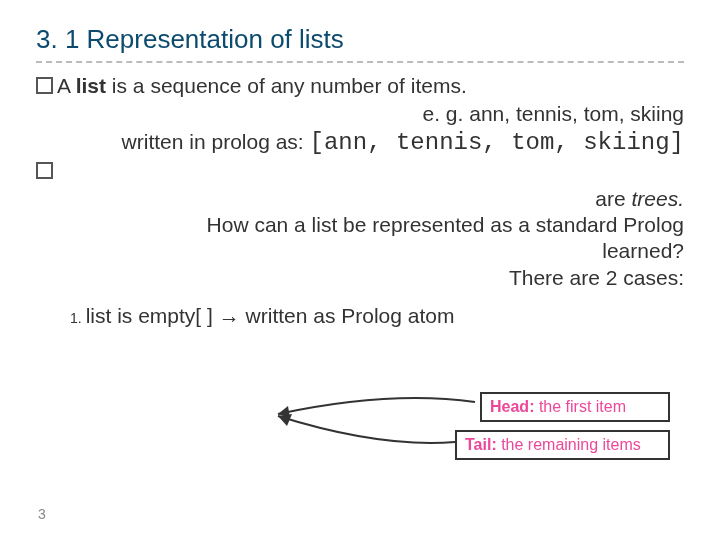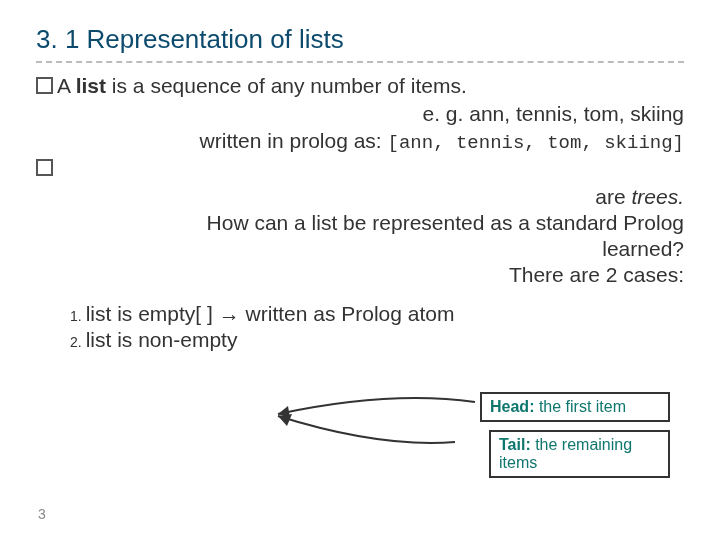--- a/index.html
+++ b/index.html
@@ -44,53 +44,53 @@
     height: 13px;
     border: 2px solid #555;
     vertical-align: -1px;
     margin-right: 4px;
   }
   .indent {
     margin-left: 22px;
     text-align: right;
   }
   em.it { font-style: italic; }
-  .mono { font-family: "Courier New", monospace; font-size: 19px; }
+  .mono { font-family: "Courier New", monospace; font-size: 24px; }
   .ol {
     margin: 12px 0 0 34px;
     font-size: 21px;
   }
   .ol .num { font-size: 14px; margin-right: 4px; }
   .arrow { display: inline; }
   .page-num {
     position: absolute;
     left: 38px;
     bottom: 18px;
     font-size: 14px;
     color: #888;
   }
   .callout-box {
     position: absolute;
     border: 2px solid #333;
     background: #fff;
     font-size: 16px;
     padding: 4px 8px;
-    color: #0f766e;
+    color: #ec4899;
     box-sizing: border-box;
   }
   .callout-box b { font-weight: bold; }
   .callout1 {
     right: 50px;
     top: 392px;
     width: 190px;
   }
   .callout2 {
     right: 50px;
     top: 430px;
-    width: 181px;
+    width: 215px;
   }
   svg.arrow-svg {
     position: absolute;
     pointer-events: none;
   }
 </style>
 </head>
 <body>
 <div class="slide">
 
@@ -115,23 +115,20 @@
       <span>are </span><em class="it">trees.</em>
     </div>
     <div class="indent">How can a list be represented as a standard Prolog</div>
     <div class="indent">learned?</div>
     <div class="indent">There are 2 cases:</div>
 
     <div class="ol">
       <div>
         <span class="num">1.</span><span>list is empty[ ] </span><span class="arrow">→</span><span> written as Prolog atom</span>
       </div>
-      <div>
-        <span class="num">2.</span><span>list is non-empty</span>
-      </div>
     </div>
 
   </div>
 
   <div class="callout-box callout1">
     <b>Head:</b><span> the first item</span>
   </div>
   <div class="callout-box callout2">
     <b>Tail:</b><span>  the remaining items</span>
   </div>

